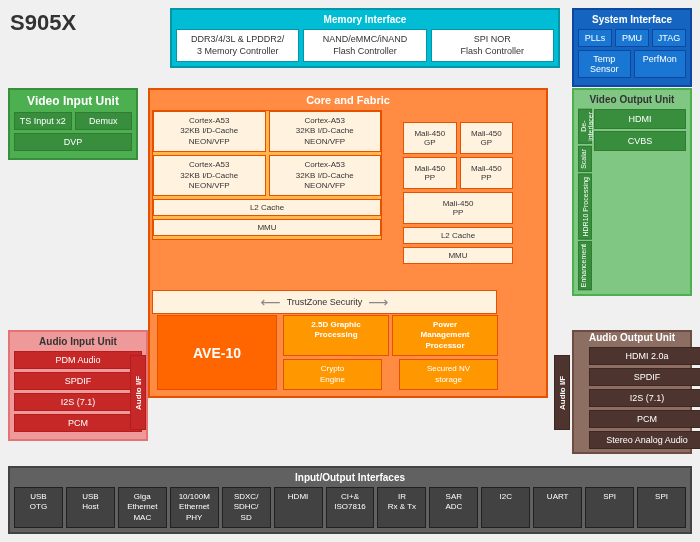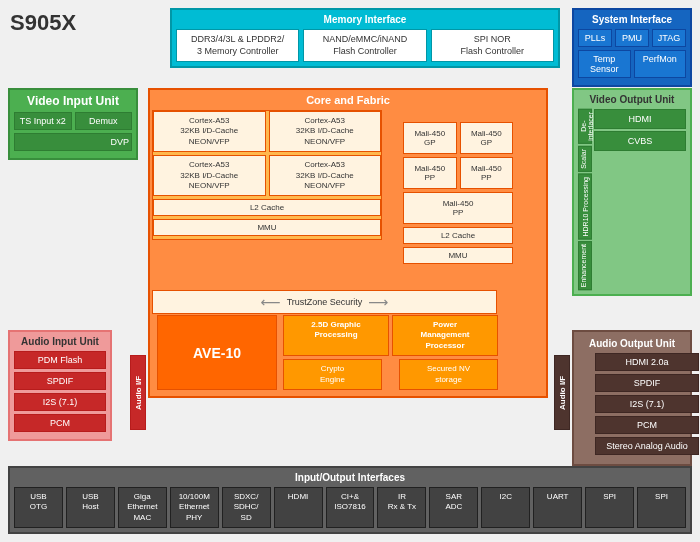--- a/index.html
+++ b/index.html
@@ -116,21 +116,21 @@
       background: #388e3c;
       border: 1px solid #2e7d32;
       text-align: center;
       padding: 3px 2px;
       font-size: 9px;
       color: white;
     }
     .vi-cell-full {
       background: #388e3c;
       border: 1px solid #2e7d32;
-      text-align: right;
+      text-align: center;
       padding: 3px 2px;
       font-size: 9px;
       color: white;
       width: 100%;
     }
     
     .core-fabric {
       position: absolute;
       top: 88px;
       left: 148px;
@@ -334,21 +334,21 @@
       text-align: center;
       padding: 4px 2px;
       font-size: 9px;
       color: white;
     }
     
     .audio-input {
       position: absolute;
       top: 330px;
       left: 8px;
-      width: 104px;
+      width: 140px;
       background: #ef9a9a;
       border: 2px solid #e57373;
       padding: 4px;
     }
     .audio-input .block-title {
       text-align: center;
       color: #333;
       font-weight: bold;
       font-size: 10px;
       margin-bottom: 4px;
@@ -385,21 +385,21 @@
       font-weight: bold;
     }
     
     .audio-output {
       position: absolute;
       top: 330px;
       right: 8px;
       width: 120px;
       background: #8d6e63;
       border: 2px solid #6d4c41;
-      padding: 6px;
+      padding: 0;
     }
     .audio-output .block-title {
       text-align: center;
       color: white;
       font-weight: bold;
       font-size: 10px;
       margin-bottom: 4px;
     }
     .ao-row {
       margin-bottom: 3px;
@@ -584,21 +584,21 @@
       <div class="vo-right">
         <div class="vo-cell">HDMI</div>
         <div class="vo-cell">CVBS</div>
       </div>
     </div>
   </div>
 
   <div class="audio-input">
     <div class="block-title">Audio Input Unit</div>
     <div class="ai-row">
-      <div class="ai-cell">PDM Flash</div>
+      <div class="ai-cell">PDM Audio</div>
     </div>
     <div class="ai-row">
       <div class="ai-cell">SPDIF</div>
     </div>
     <div class="ai-row">
       <div class="ai-cell">I2S (7.1)</div>
     </div>
     <div class="ai-row">
       <div class="ai-cell">PCM</div>
     </div>

